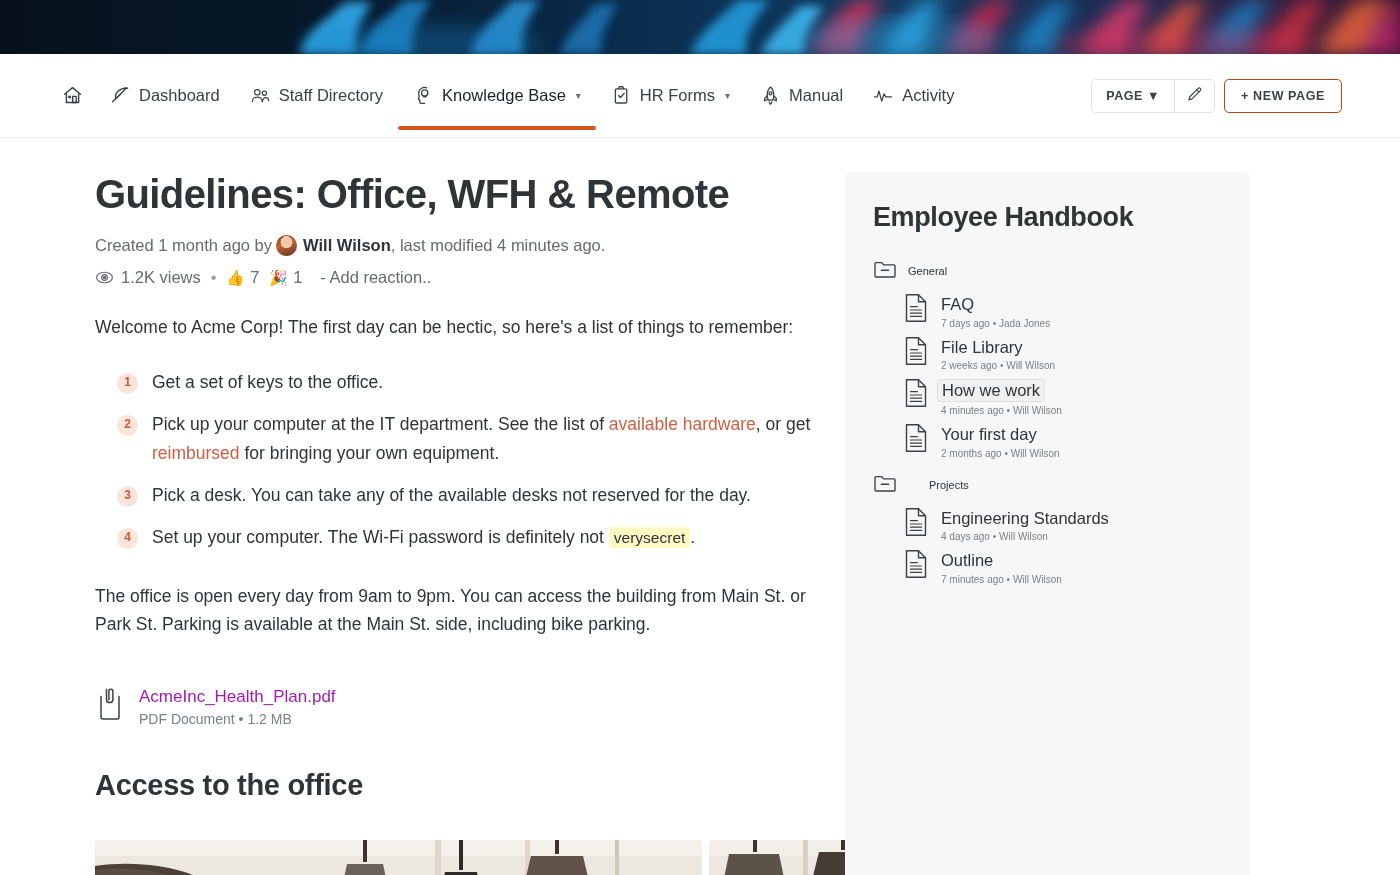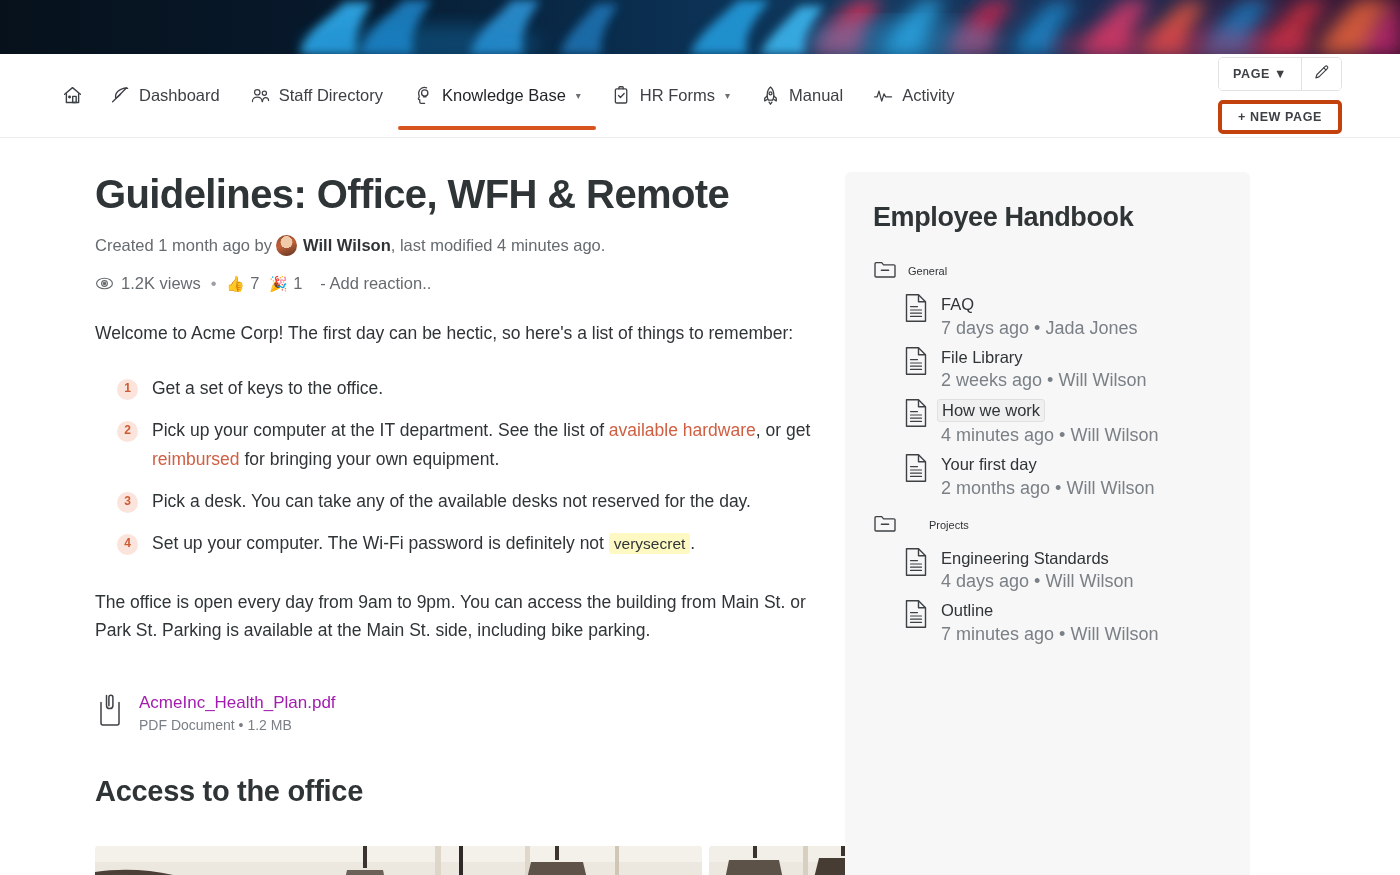--- a/index.html
+++ b/index.html
@@ -55,42 +55,42 @@
     position: absolute;
     left: 0; right: 0; bottom: 0;
     height: 4px;
     background: #d9531e;
     border-radius: 2px;
   }
   .nav-icon { display: inline-flex; align-items: center; justify-content: center; width: 21px; height: 21px; }
   .nav-icon svg { display: block; }
   .caret { font-size: 10px; color: #6b7075; margin-left: 2px; line-height: 1; }
 
-  .nav-right { margin-left: auto; display: flex; align-items: center; gap: 9px; flex-direction: column; }
+  .nav-right { margin-left: auto; display: flex; align-items: center; gap: 9px; }
   .btn-group {
     display: flex;
     align-items: stretch;
     border: 1px solid #e2e2e2;
     border-radius: 5px;
     overflow: hidden;
     background: #fff;
     height: 34px;
   }
   .btn-group .seg {
     display: flex; align-items: center; justify-content: center;
     padding: 0 14px;
     font-size: 12.5px; font-weight: bold; letter-spacing: 0.6px;
     color: #3d4145; cursor: pointer; background: #fff;
   }
   .btn-group .seg + .seg { border-left: 1px solid #e2e2e2; }
   .btn-group .seg.icon-seg { padding: 0 11px; }
   .btn-new {
     display: flex; align-items: center; justify-content: center;
     height: 34px; padding: 0 16px;
-    border: 4px solid #c2410c; border-radius: 5px;
+    border: 1px solid #c2410c; border-radius: 5px;
     background: #fff;
     font-size: 12.5px; font-weight: bold; letter-spacing: 0.6px;
     color: #3d4145; cursor: pointer; white-space: nowrap;
   }
 
   
   .page {
     position: relative;
     width: 1400px;
     height: 753px;
@@ -111,21 +111,21 @@
     margin: 0 0 16px 0;
     color: #2f3437;
   }
   .meta-line {
     font-size: 16.5px;
     color: #666b70;
     line-height: 1.55;
     display: flex;
     align-items: center;
     flex-wrap: wrap;
-    margin-bottom: 16px;
+    margin-bottom: 10px;
   }
   .meta-line .author { color: #2f3437; font-weight: bold; }
   .avatar {
     display: inline-block;
     width: 21px; height: 21px;
     border-radius: 50%;
     margin: 0 6px 0 4px;
     background:
       radial-gradient(circle at 50% 34%, #f0c9a8 0 34%, rgba(240,201,168,0) 35%),
       radial-gradient(circle at 38% 30%, #3a2218 0 16%, rgba(58,34,24,0) 17%),
@@ -223,21 +223,21 @@
   .doc-row { display: flex; align-items: flex-start; gap: 12px; padding-left: 30px; margin-bottom: 7px; cursor: pointer; }
   .doc-row .dtext { padding-top: 1px; }
   .doc-title-txt { font-size: 16.5px; color: #2f3437; line-height: 1.25; display: inline-block; }
   .doc-row.current .doc-title-txt {
     background: #f0f0f0;
     border: 1px solid #e0e0e0;
     border-radius: 3px;
     padding: 0 4px;
     margin-left: -4px;
   }
-  .doc-sub { font-size: 18px; color: #7a8086; margin-top: 3px; }
+  .doc-sub { font-size: 10px; color: #7a8086; margin-top: 3px; }
 </style>
 </head>
 <body>
 
 <div class="banner">
   <svg viewBox="0 0 1400 54" preserveAspectRatio="none">
     <defs>
       <linearGradient id="bg" x1="0" y1="0" x2="1" y2="0">
         <stop offset="0%" stop-color="#06111b"></stop>
         <stop offset="22%" stop-color="#07182a"></stop>

